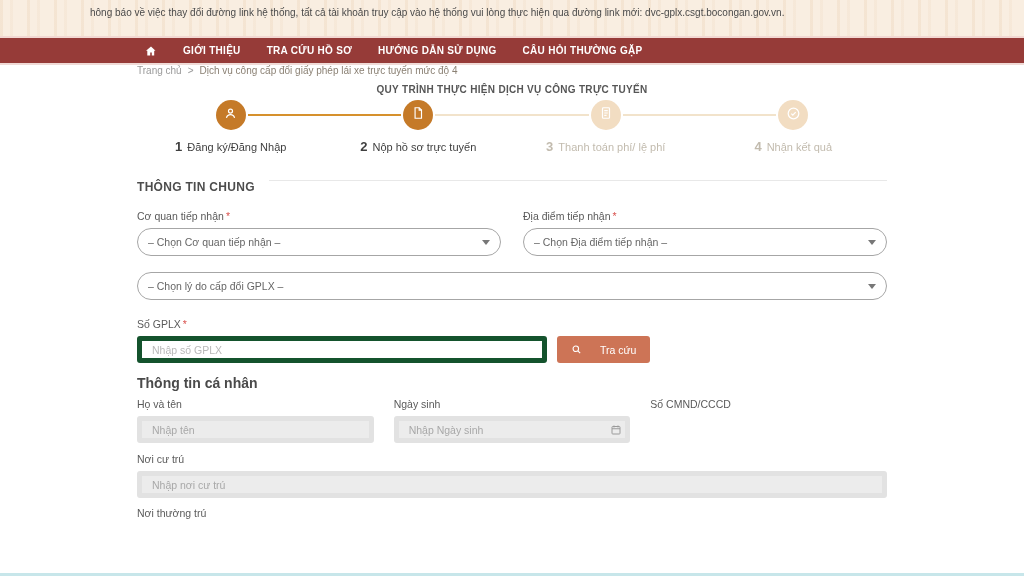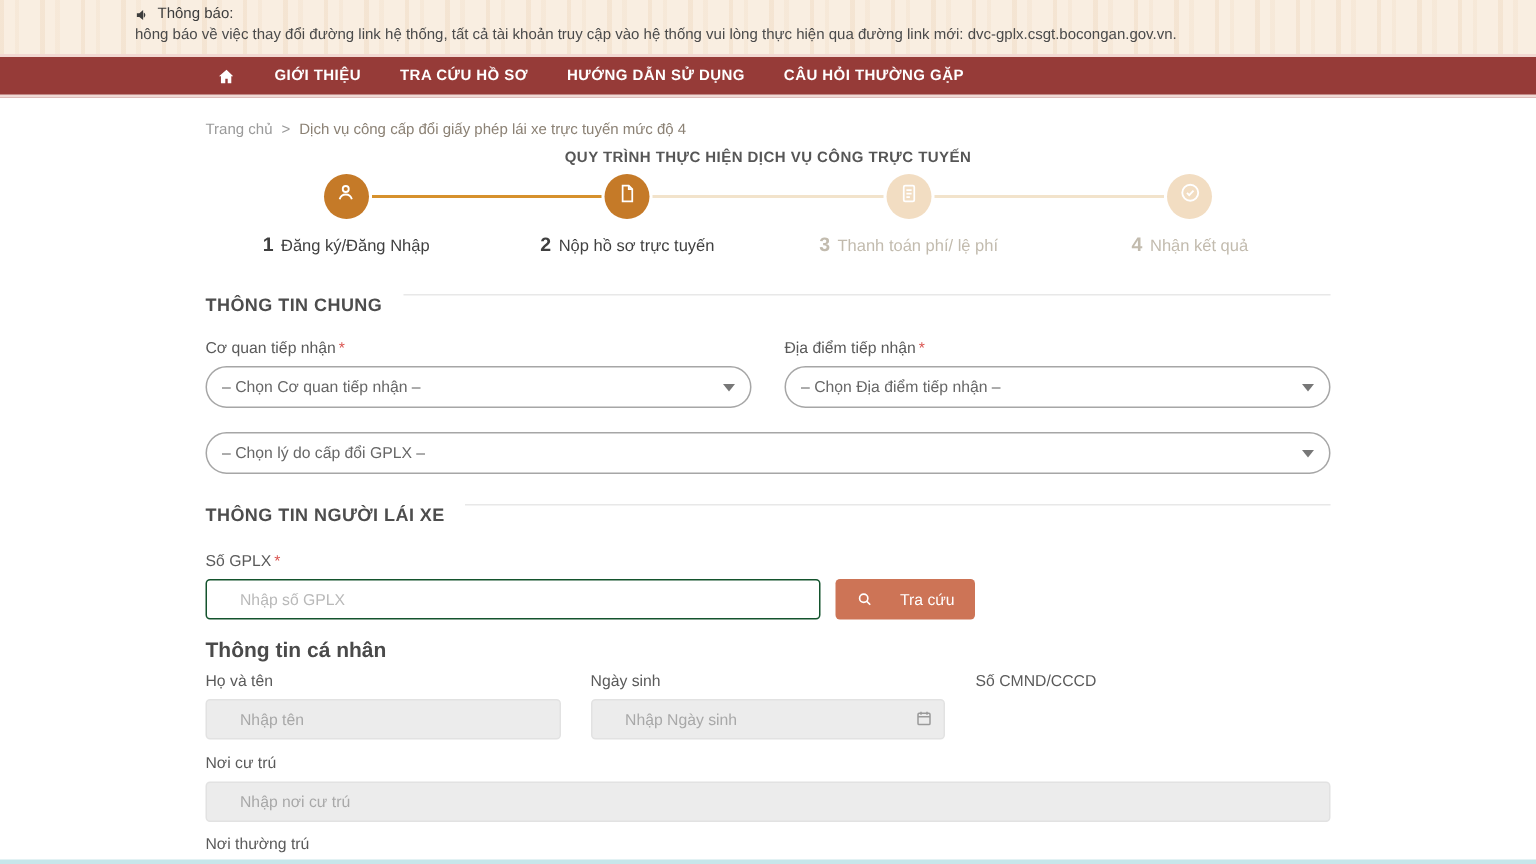--- a/index.html
+++ b/index.html
@@ -24,21 +24,21 @@
 
   
   .navbar { height:27px; background:#963b38; border-bottom:2px solid #f0dad6; display:flex; align-items:center; }
   .nav-inner { width:750px; margin:0 auto; display:flex; align-items:center; gap:26px; padding-left:8px; }
   .nav-home { display:flex; align-items:center; cursor:pointer; }
   .nav-item { color:#ffffff; font-size:10px; font-weight:bold; letter-spacing:0.3px; cursor:pointer; white-space:nowrap; }
 
   
   .main { width:750px; margin:0 auto; }
 
-  .breadcrumb { padding-top:16px; font-size:10px; color:#9a9a9a; display:flex; gap:6px; align-items:flex-start; }
+  .breadcrumb { font-size:10px; color:#9a9a9a; display:flex; gap:6px; align-items:flex-start; }
   .breadcrumb .bc-current { color:#8b8174; }
 
   
   .stepper-title { margin-top:8px; text-align:center; font-size:10px; font-weight:bold; color:#565656; letter-spacing:0.3px; }
   .stepper { position:relative; margin-top:5px; }
   .connector { position:absolute; top:14px; height:2px; z-index:1; }
   .connector.c1 { left:calc(12.5% + 17px); width:calc(25% - 34px); background:#d6912d; }
   .connector.c2 { left:calc(37.5% + 17px); width:calc(25% - 34px); background:#f2e3cb; }
   .connector.c3 { left:calc(62.5% + 17px); width:calc(25% - 34px); background:#f2e3cb; }
   .steps-row { display:flex; position:relative; z-index:2; }
@@ -63,22 +63,22 @@
   .mt16 { margin-top:16px; }
 
   .select {
     height:28px; border:1px solid #a6a6a6; border-radius:14px; background:#fff;
     display:flex; align-items:center; justify-content:space-between;
     padding:0 10px; font-size:10.5px; color:#666; cursor:pointer;
   }
   .caret { width:0; height:0; border-left:4px solid transparent; border-right:4px solid transparent; border-top:5px solid #777; }
 
   .text-input {
-    height:27px; width:100%; border:1px solid #14532d; border-radius:3px;
-    padding:0 22px; font-size:10.5px; color:#444; background:#fff;
+    height:27px; width:100%; border:5px solid #14532d; border-radius:3px;
+    padding:0 10px; font-size:10.5px; color:#444; background:#fff;
     font-family:"Liberation Sans", sans-serif; outline:none;
   }
   .text-input::placeholder { color:#b9b9b9; }
   .text-input.disabled { background:#ececec; border-color:#e2e2e2; }
   .text-input.disabled::placeholder { color:#a8a8a8; }
 
   .gplx-label { margin-top:18px; }
   .gplx-row { display:flex; gap:10px; align-items:center; }
   .gplx-input-wrap { width:410px; }
   .search-btn {
@@ -97,28 +97,20 @@
 
   .full-field { margin-top:10px; }
   .last-label { margin-top:9px; margin-bottom:0; }
 
   .bottom-line { position:absolute; left:0; bottom:0; width:100%; height:3px; background:#c7e6ea; }
 </style>
 </head>
 <body>
 
 <div class="notice">
-  <div class="notice-title-row">
-    <span style="display:flex;">
-      <svg width="10" height="10" viewBox="0 0 24 24" fill="#3c3c3c">
-          <path d="M3 9v6h4l6 5V4L7 9H3zm13.5 3c0-1.8-.9-3.4-2.5-4.2v8.4c1.6-.8 2.5-2.4 2.5-4.2z"></path>
-        </svg>
-    </span>
-    <span>Thông báo:</span>
-  </div>
   <div class="notice-msg">hông báo về việc thay đổi đường link hệ thống, tất cả tài khoản truy cập vào hệ thống vui lòng thực hiện qua đường link mới: dvc-gplx.csgt.bocongan.gov.vn.</div>
 </div>
 
 <div class="navbar">
   <div class="nav-inner">
     <span class="nav-home">
       <svg width="12" height="12" viewBox="0 0 24 24" fill="#ffffff">
           <path d="M12 3l9 8.5h-2.6V21h-4.8v-6h-3.2v6H4.6v-9.5H2z"></path>
         </svg>
     </span>
@@ -234,24 +226,20 @@
     </div>
   </div>
 
   <div class="mt16">
     <div class="select">
       <span>– Chọn lý do cấp đổi GPLX –</span>
       <span class="caret"></span>
     </div>
   </div>
 
-  <div class="section-head" style="margin-top:20px;">
-    <h2 class="section-title">THÔNG TIN NGƯỜI LÁI XE</h2>
-    <div class="rule"></div>
-  </div>
 
   <div class="field-label gplx-label">
     <span>Số GPLX</span><span class="req">*</span>
   </div>
   <div class="gplx-row">
     <div class="gplx-input-wrap">
       <input class="text-input" type="text" placeholder="Nhập số GPLX" style="">
     </div>
     <button class="search-btn">
       <span style="display:flex;">

